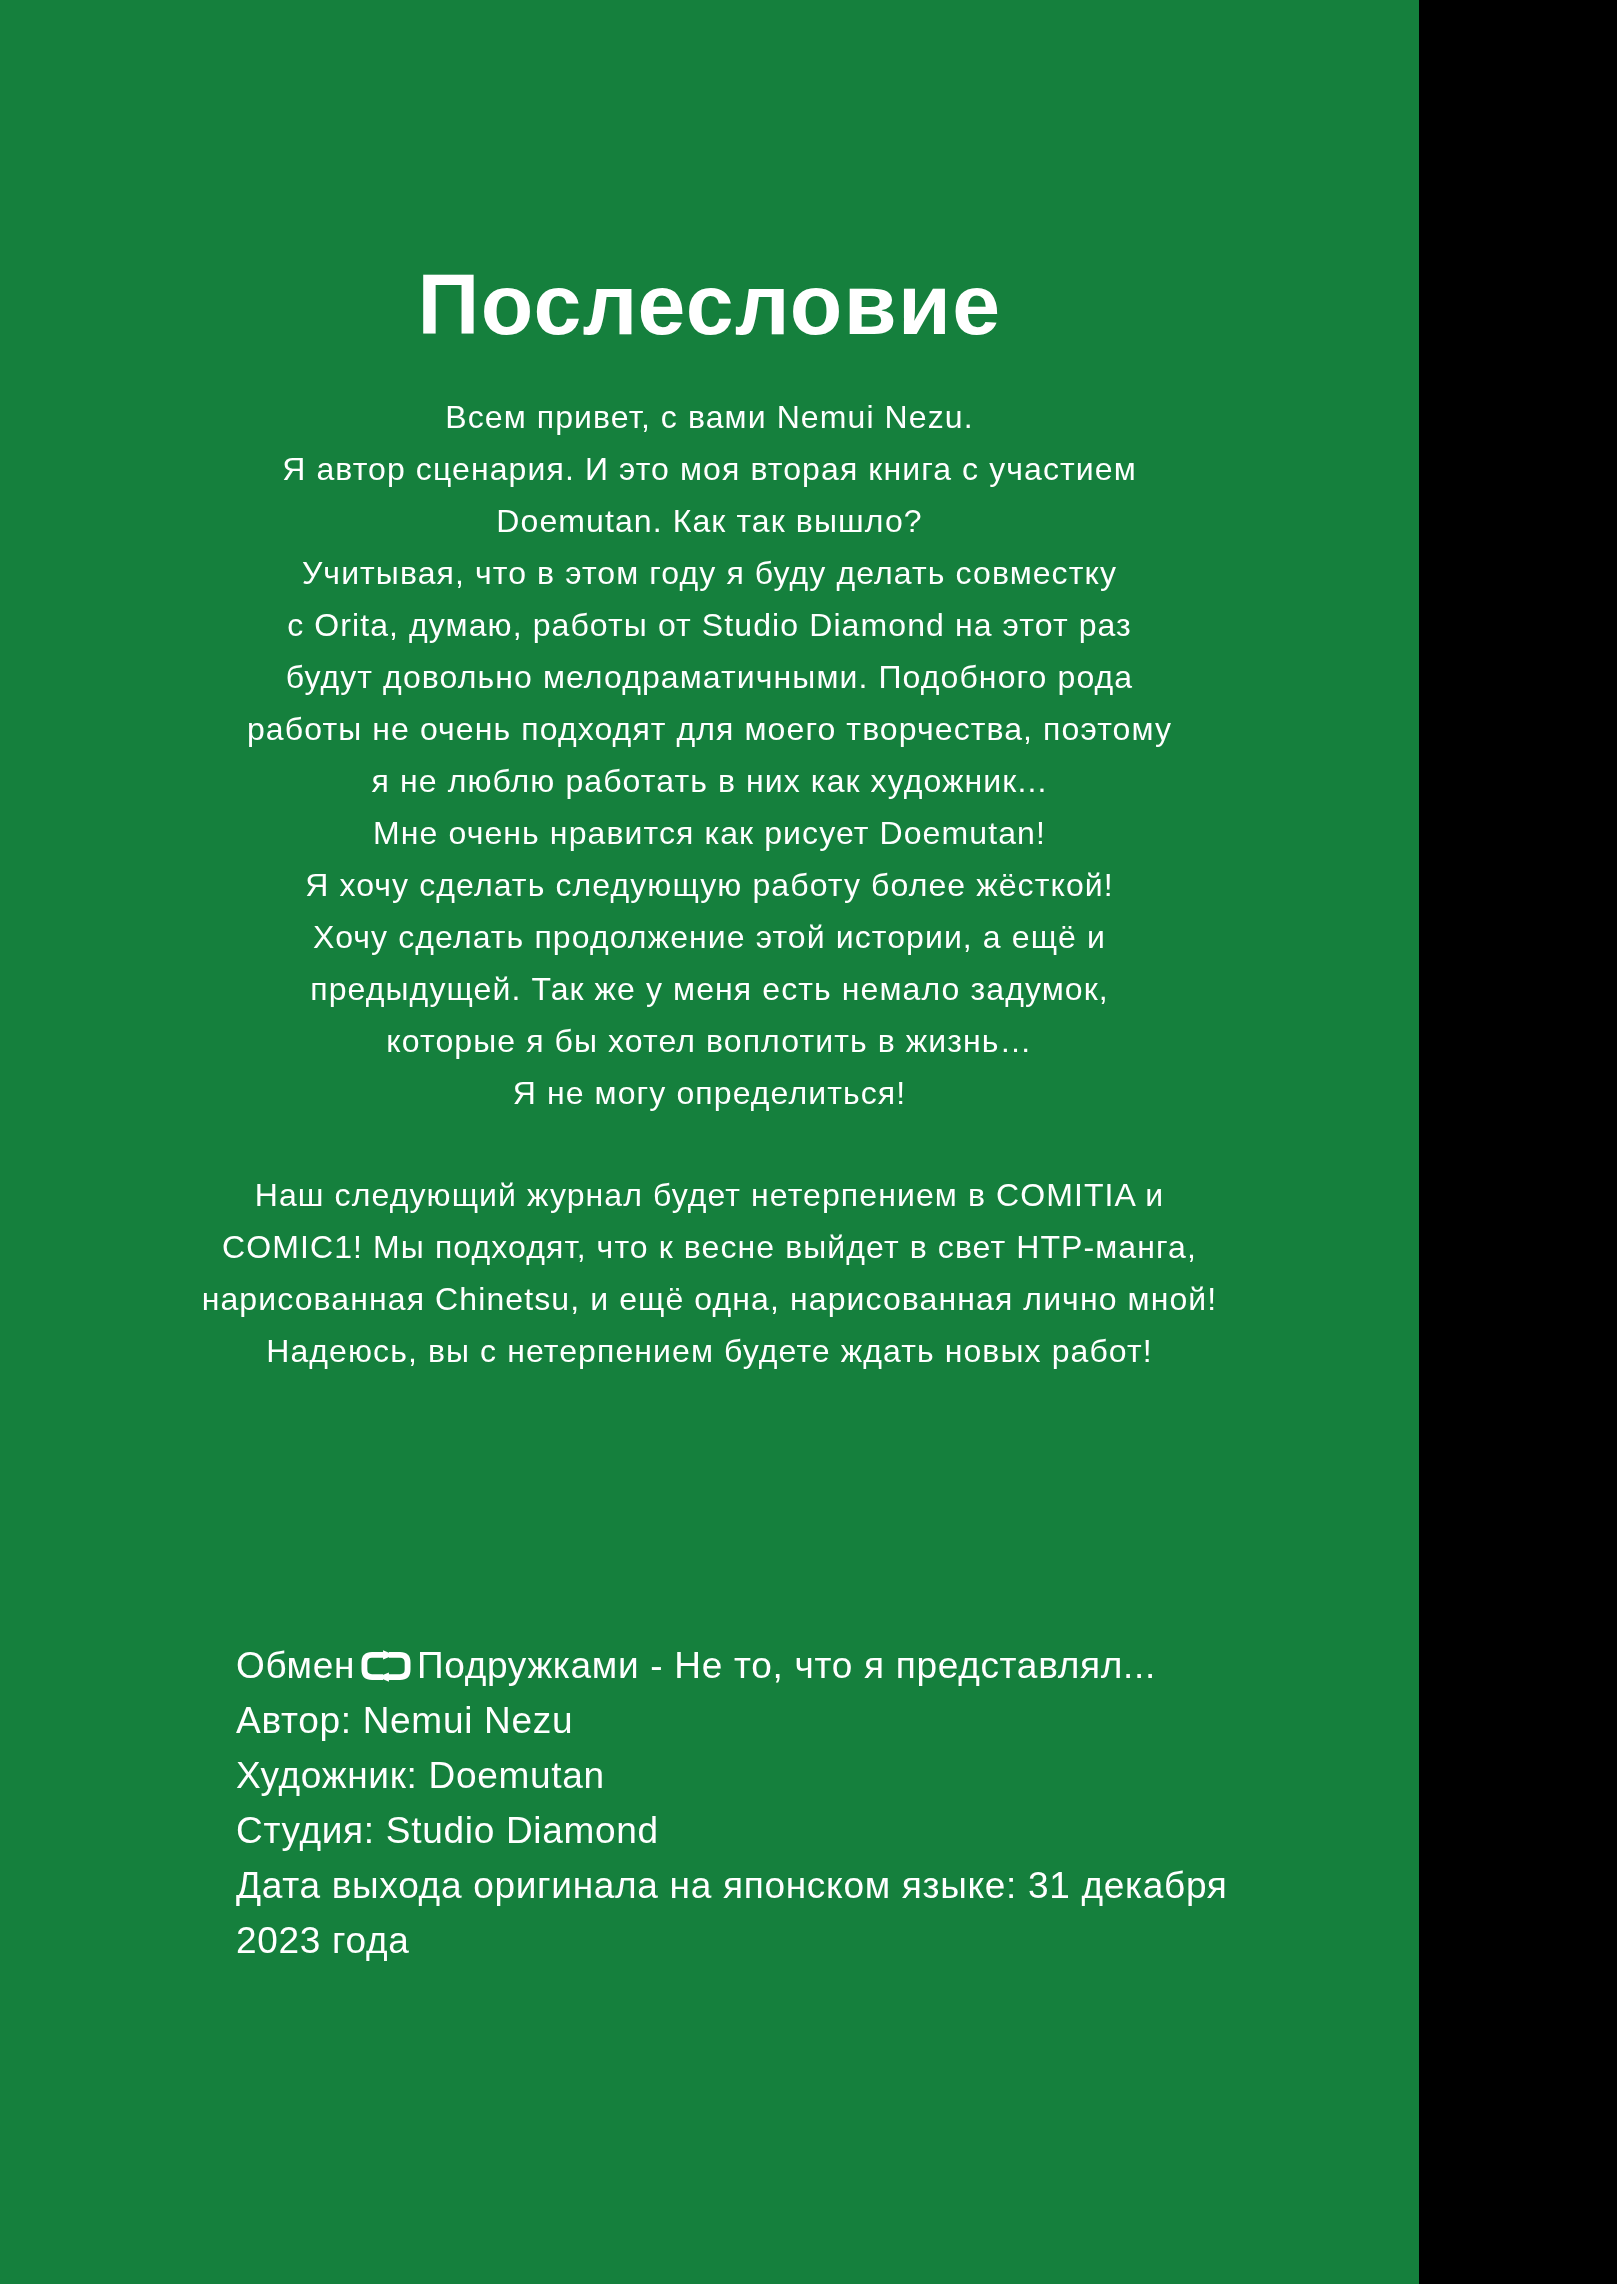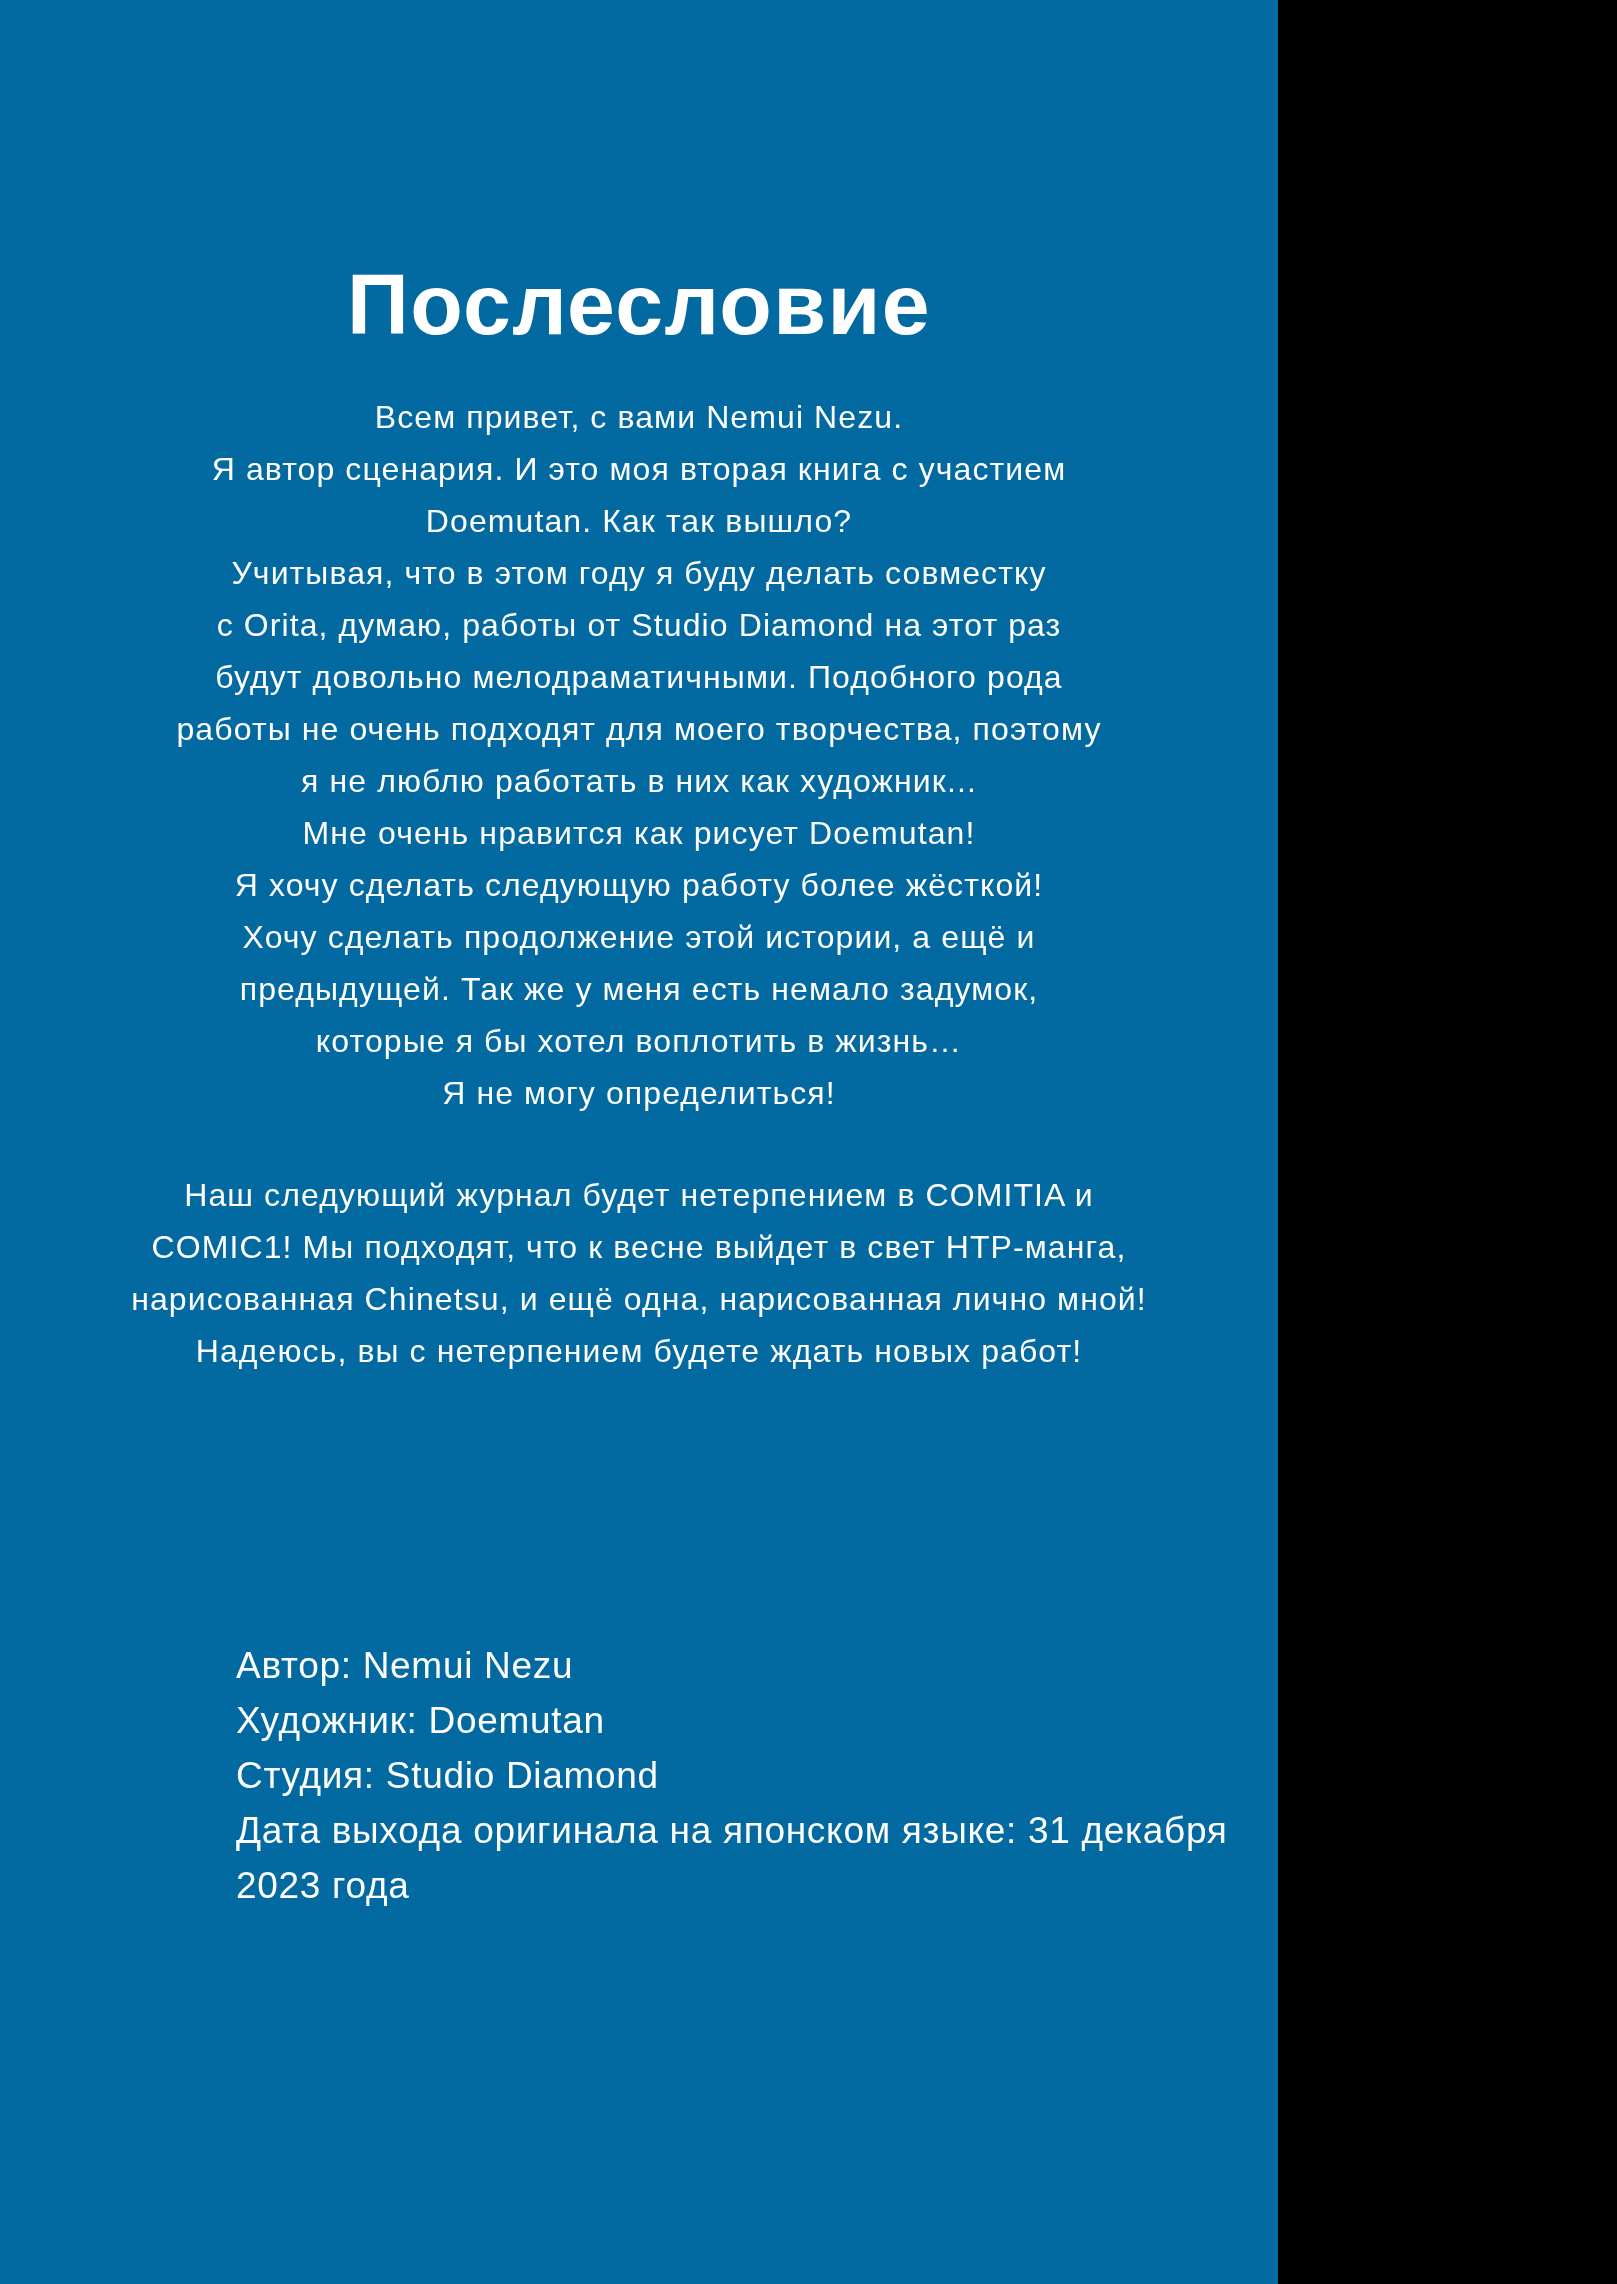--- a/index.html
+++ b/index.html
@@ -1,20 +1,20 @@
 <!DOCTYPE html>
 <html style="font-size:11.4px"><head>
 <meta charset="utf-8">
 <style>
   html, body { margin: 0; padding: 0; background: #000; }
   .page {
     position: relative;
-    width: 1278px;
+    width: 1419px;
     height: 2284px;
-    background: #0369a1;
+    background: #15803d;
     color: #ffffff;
     font-family: "Liberation Sans", "DejaVu Sans", sans-serif;
     overflow: hidden;
   }
   .title {
     margin-top: 261px;
     text-align: center;
     font-size: 86px;
     line-height: 86px;
     font-weight: 700;
@@ -75,20 +75,36 @@
   </div>
 
   <div class="para para2">
     <div class="line">Наш следующий журнал будет нетерпением в COMITIA и</div>
     <div class="line">COMIC1! Мы подходят, что к весне выйдет в свет НТР-манга,</div>
     <div class="line">нарисованная Chinetsu, и ещё одна, нарисованная лично мной!</div>
     <div class="line">Надеюсь, вы с нетерпением будете ждать новых работ!</div>
   </div>
 
   <div class="credits">
+    <div class="line work-title">
+      <span>Обмен</span>
+      <svg class="swap-icon-svg" viewBox="0 0 96 56" xmlns="http://www.w3.org/2000/svg">
+        <g fill="none" stroke="#ffffff" stroke-width="10">
+          <path d="M44 9 H24 Q11 9 11 22 v12 Q11 47 24 47 h19"></path>
+        </g>
+        <polygon points="43,1 62,9 43,17" fill="#ffffff"></polygon>
+        <g transform="rotate(180 48 28)">
+          <g fill="none" stroke="#ffffff" stroke-width="10">
+            <path d="M44 9 H24 Q11 9 11 22 v12 Q11 47 24 47 h19"></path>
+          </g>
+          <polygon points="43,1 62,9 43,17" fill="#ffffff"></polygon>
+        </g>
+      </svg>
+      <span>Подружками - Не то, что я представлял...</span>
+    </div>
     <div class="line">Автор: Nemui Nezu</div>
     <div class="line">Художник: Doemutan</div>
     <div class="line">Студия: Studio Diamond</div>
     <div class="line">Дата выхода оригинала на японском языке: 31 декабря</div>
     <div class="line">2023 года</div>
   </div>
 
 </div>
 
 

